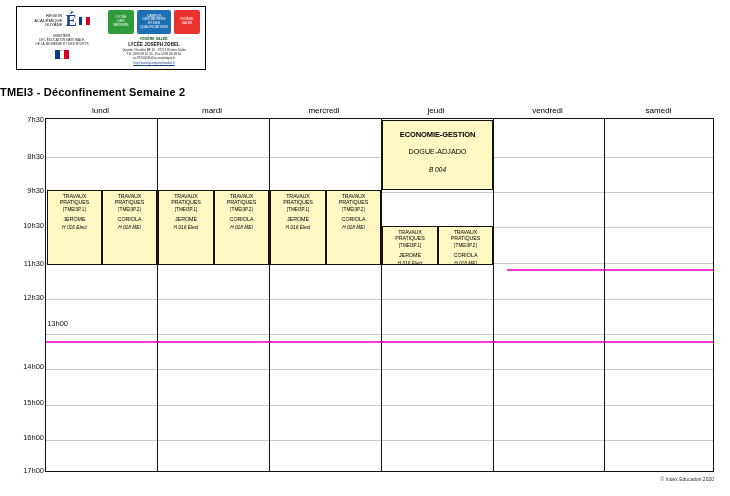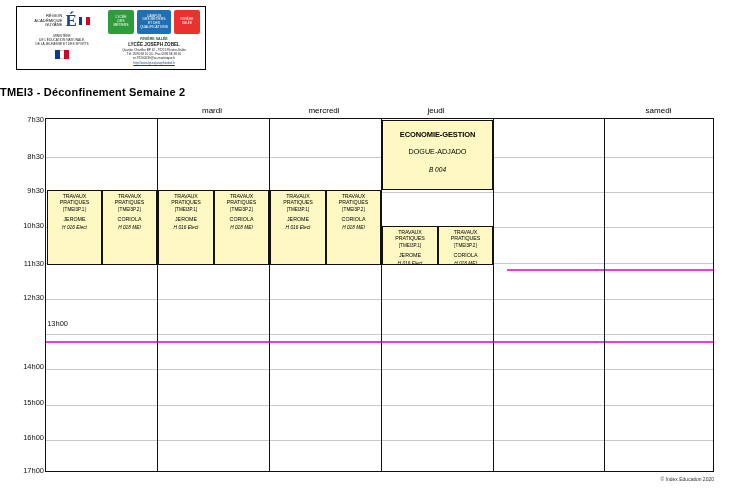--- a/index.html
+++ b/index.html
@@ -146,23 +146,25 @@
     <div class="line3">Quartier Chanflor BP 42 - 97215 Rivière-Salée<br>Tél. 0596 68 10 00 - Fax 0596 68 48 40<br>ce.9720003h@ac-martinique.fr</div>
     <div class="line4">http://www.lyceejosephzobel.fr</div>
   </div>
 </div>
 
 <div class="title">TMEI3 - Déconfinement Semaine 2</div>
 
 <div class="grid">
 
   <div class="daysrow">
+    <div class="day" style="left:0px;width:111px;">lundi</div>
     <div class="day" style="left:111px;width:112px;">mardi</div>
     <div class="day" style="left:223px;width:112px;">mercredi</div>
     <div class="day" style="left:335px;width:112px;">jeudi</div>
+    <div class="day" style="left:447px;width:111px;">vendredi</div>
     <div class="day" style="left:558px;width:111px;">samedi</div>
   </div>
 
   <div class="hourlab" style="top:12px;">7h30</div>
   <div class="hourlab" style="top:49px;">8h30</div>
   <div class="hourlab" style="top:83px;">9h30</div>
   <div class="hourlab" style="top:118px;">10h30</div>
   <div class="hourlab" style="top:156px;">11h30</div>
   <div class="hourlab" style="top:190px;">12h30</div>
   <div class="hourlab" style="top:216px;margin-left:24px;">13h00</div>

